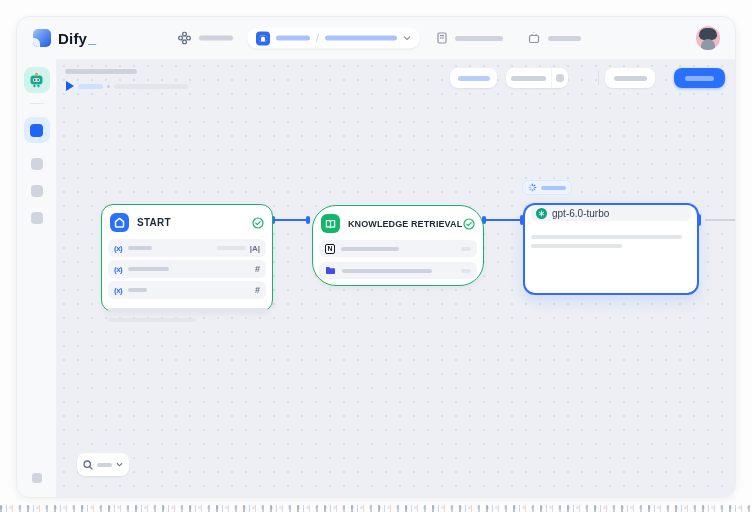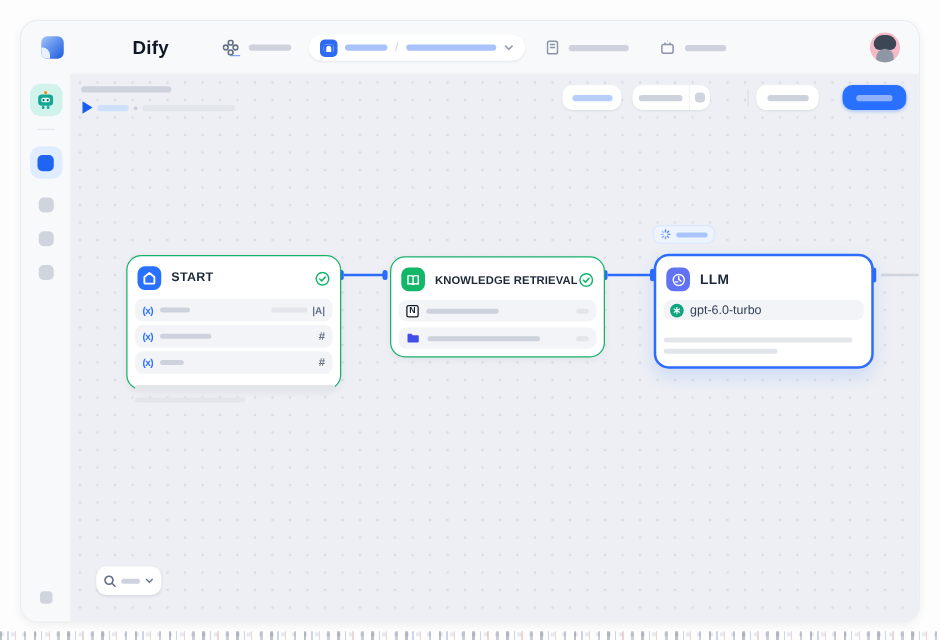--- a/index.html
+++ b/index.html
@@ -124,21 +124,21 @@
     background:repeating-linear-gradient(90deg, rgba(120,140,180,.5) 0 3px, transparent 3px 9px); }
 </style>
 </head>
 <body>
 
 <div class="page">
 
   <div class="window">
 
     <header class="hdr">
-      <div class="hgroup" style="left:16px;gap:48px;">
+      <div class="hgroup" style="left:16px;">
         <span class="logo-mark"></span>
         <span class="logo-text">Dify</span>
         <span class="logo-cursor">_</span>
       </div>
 
       <div class="hgroup" style="left:161px; gap:8px;">
         <span class="ic">
           <svg width="13" height="13" viewBox="0 0 13 13" fill="none" stroke="#667085" stroke-width="1.3">
             <circle cx="6.5" cy="2.6" r="1.9"></circle>
               <circle cx="2.6" cy="6.5" r="1.9"></circle>
@@ -298,21 +298,21 @@
             <div class="nrow">
               <span class="varx">(x)</span>
               <span class="bar bar-gray" style="width:19px;height:4px;"></span>
               <span class="vtype" style="font-size:9px;">#</span>
             </div>
           </div>
           <div class="ndesc bar bar-lightgray" style="width:160px;margin-top:9px;"></div>
           <div class="ndesc bar bar-lightgray" style="width:88px;margin-top:6px;"></div>
         </div>
 
-        <div class="node node-green" style="left:255px;top:146px;width:172px;height:81px;">
+        <div class="node node-green" style="left:255px;top:146px;width:172px;height:81px;border-radius:24px;">
           <div class="nhead">
             <span class="nicon nicon-green">
               <svg width="11" height="10" viewBox="0 0 12 10" fill="none" stroke="#fff" stroke-width="1.3" stroke-linejoin="round">
                 <path d="M6 2C5 1 3.5 1 1.5 1.4V8.4C3.5 8 5 8 6 9c1-1 2.5-1 4.5-.6V1.4C8.5 1 7 1 6 2zM6 2v7"></path>
               </svg>
             </span>
             <span class="ntitle ntitle-sm">KNOWLEDGE RETRIEVAL</span>
             <span class="ncheck">
               <svg width="12" height="12" viewBox="0 0 12 12" fill="none" stroke="#12b76a" stroke-width="1.2">
                 <circle cx="6" cy="6" r="5"></circle>
@@ -332,29 +332,20 @@
                     <path d="M1 1.8C1 1.3 1.4 1 1.8 1h2.4l1 1.2h4c.5 0 .8.3.8.8v4.2c0 .5-.3.8-.8.8H1.8C1.4 8 1 7.7 1 7.2z" fill="#444ce7"></path>
                   </svg>
               </span>
               <span class="bar bar-gray" style="width:90px;height:4px;"></span>
               <span class="bar bar-lightgray" style="width:10px;height:4px;margin-left:auto;"></span>
             </div>
           </div>
         </div>
 
         <div class="node node-blue" style="left:466px;top:144px;width:176px;height:92px;">
-          <div class="nhead" style="padding-top:9px;">
-            <span class="nicon nicon-indigo">
-              <svg width="12" height="12" viewBox="0 0 12 12" fill="none" stroke="#fff" stroke-width="1.1">
-                <circle cx="6" cy="6" r="4.4"></circle>
-                  <path d="M6 3.2v2.3l1.8 1.4M3.4 7.5h1.8" stroke-linecap="round"></path>
-              </svg>
-            </span>
-            <span class="ntitle" style="font-size:11px;">LLM</span>
-          </div>
           <div class="model-row">
             <span class="openai">
               <svg width="7" height="7" viewBox="0 0 8 8" stroke="#fff" stroke-width="1" fill="none">
                 <path d="M4 .7v6.6M1.1 2.3l5.8 3.4M1.1 5.7l5.8-3.4"></path>
               </svg>
             </span>
             <span class="model-name">gpt-6.0-turbo</span>
           </div>
           <div class="ndesc bar bar-lightgray" style="width:151px;margin-top:14px;"></div>
           <div class="ndesc bar bar-lightgray" style="width:91px;margin-top:5px;"></div>

